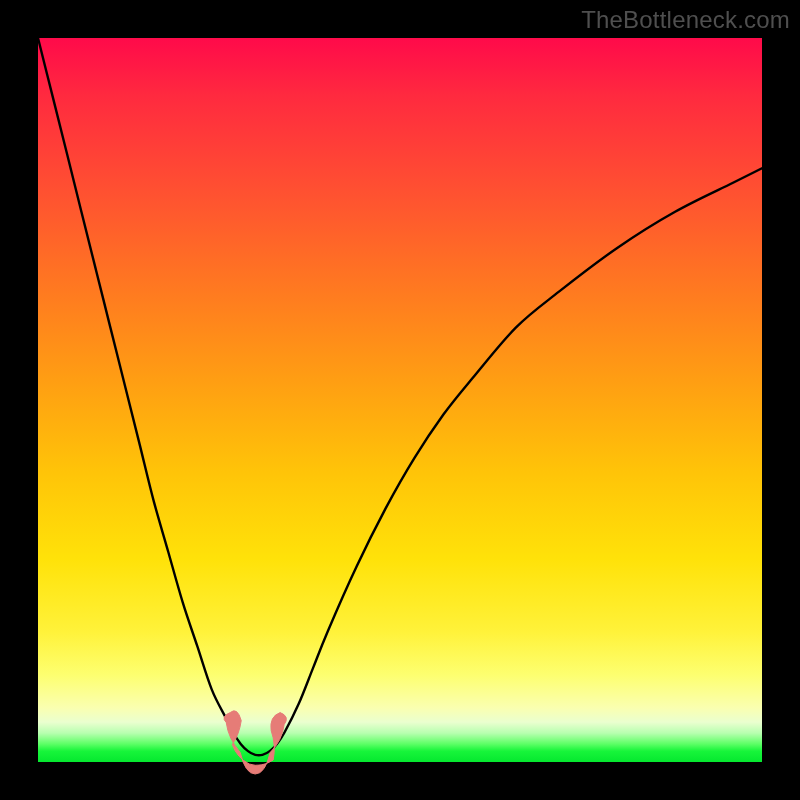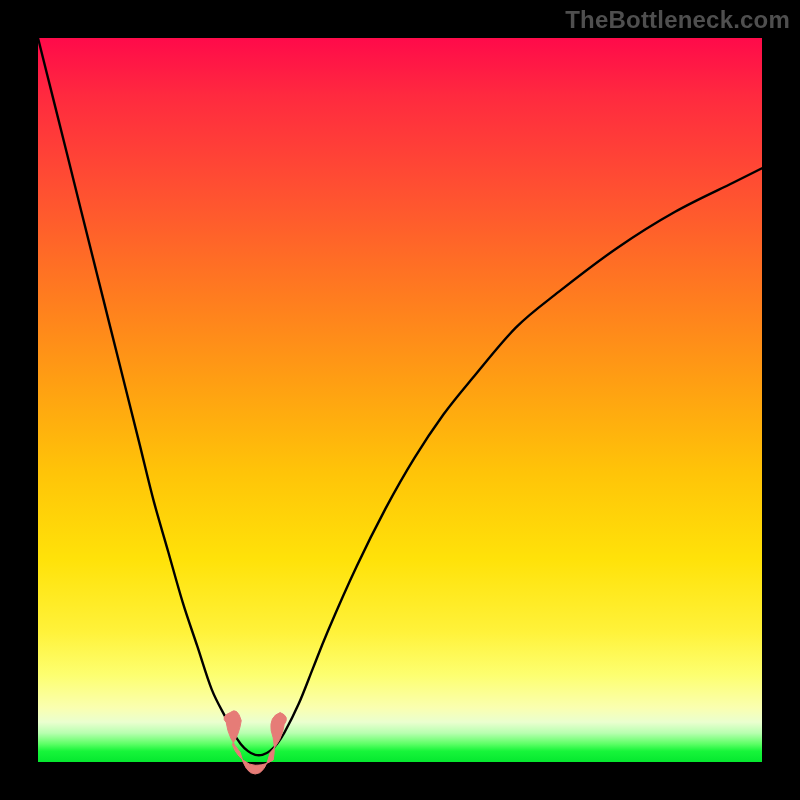--- a/index.html
+++ b/index.html
@@ -44,21 +44,21 @@
       #17f53a 98.5%,
       #05e82f 100%
     );
   }
   .watermark {
     position: absolute;
     top: 6px;
     right: 10px;
     color: #4f4f4f;
     font-size: 24px;
-    font-weight: 700;
+    font-weight: 400;
     letter-spacing: 0.2px;
     user-select: none;
   }
   svg.curve {
     position: absolute;
     left: 0;
     top: 0;
     width: 724px;
     height: 724px;
     overflow: visible;

